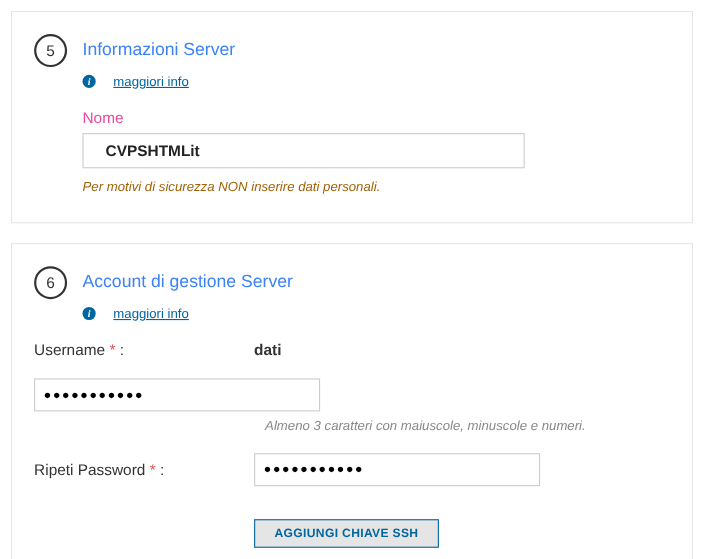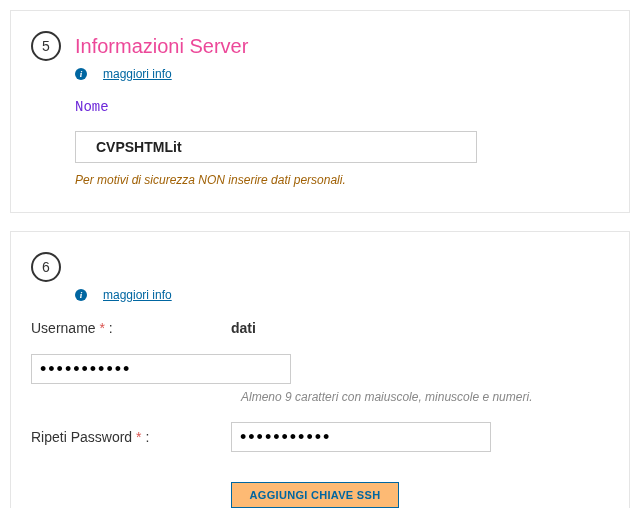--- a/index.html
+++ b/index.html
@@ -28,23 +28,23 @@
     border: 2px solid #333;
     border-radius: 50%;
     display: flex;
     align-items: center;
     justify-content: center;
     font-size: 14px;
     font-weight: 400;
     flex-shrink: 0;
   }
   .panel-title {
-    font-size: 20px;
+    font-size: 16px;
     font-weight: 400;
-    color: #ec4899;
+    color: #3b82f6;
   }
   .more-info {
     display: flex;
     align-items: center;
     gap: 4px;
     margin-left: 44px;
     margin-top: 6px;
     font-size: 12px;
   }
   .info-icon {
@@ -63,23 +63,22 @@
   }
   .more-info a {
     color: #0066a1;
     text-decoration: underline;
     cursor: pointer;
     margin-left: 12px;
   }
   .field-block { margin-left: 44px; margin-top: 18px; }
   .field-label {
     font-size: 14px;
-    color: #6d28d9;
-    margin-bottom: 16px;
-    font-family: Liberation Mono, monospace;
+    color: #ec4899;
+    margin-bottom: 6px;
   }
   .text-input {
     width: 402px;
     height: 32px;
     padding: 4px 20px;
     border: 1px solid #ccc;
     font-size: 14px;
     font-weight: 600;
     color: #222;
   }
@@ -120,21 +119,21 @@
     font-size: 12px;
     font-style: italic;
     color: #888;
     margin-top: 6px;
     margin-left: 210px;
   }
   .btn-row { text-align: center; margin-top: 30px; }
   .btn-outline {
     border: 1px solid #0066a1;
     color: #0066a1;
-    background: #fdba74;
+    background: #e5e5e5;
     font-size: 11px;
     font-weight: 600;
     letter-spacing: 0.3px;
     padding: 6px 18px;
     cursor: pointer;
   }
 </style>
 </head>
 <body>
 
@@ -150,41 +149,42 @@
   <div class="field-block">
     <div class="field-label">Nome</div>
     <input type="text" class="text-input" value="CVPSHTMLit" style="">
     <div class="hint">Per motivi di sicurezza NON inserire dati personali.</div>
   </div>
 </div>
 
 <div class="panel">
   <div class="panel-head">
     <div class="step-circle">6</div>
+    <div class="panel-title">Account di gestione Server</div>
   </div>
   <div class="more-info">
     <span class="info-icon">i</span>
     <a>maggiori info</a>
   </div>
 
   <div class="form-row">
     <div class="form-row-label">
       <span>Username</span><span class="req"> *</span><span> :</span>
     </div>
     <div class="form-row-value">
       <strong>dati</strong>
     </div>
   </div>
 
   <div class="form-row">
     <div class="form-row-value">
       <input type="text" class="pw-input" value="•••••••••••" style="">
     </div>
   </div>
-  <div class="pw-hint">Almeno 9 caratteri con maiuscole, minuscole e numeri.</div>
+  <div class="pw-hint">Almeno 3 caratteri con maiuscole, minuscole e numeri.</div>
 
   <div class="form-row">
     <div class="form-row-label">
       <span>Ripeti Password</span><span class="req"> *</span><span> :</span>
     </div>
     <div class="form-row-value">
       <input type="text" class="pw-input" value="•••••••••••" style="">
     </div>
   </div>
 

